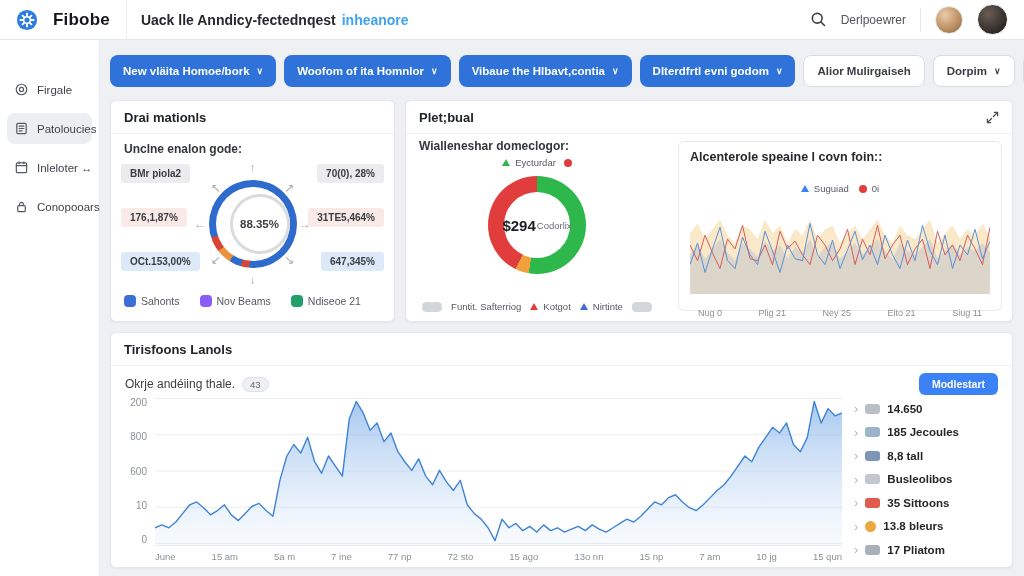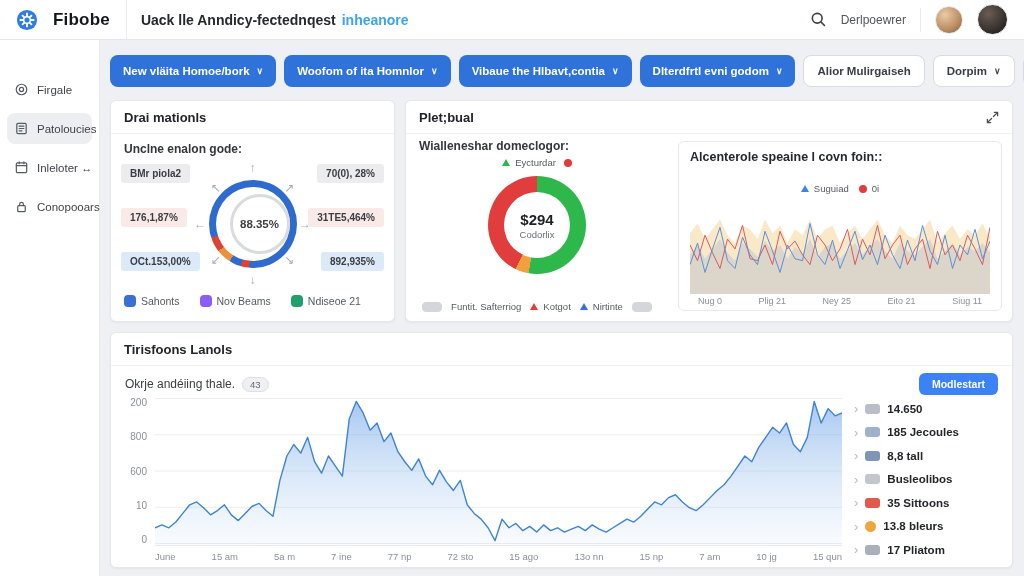--- a/index.html
+++ b/index.html
@@ -63,31 +63,31 @@
   .lic.dot{width:8px;height:8px;border-radius:50%}
   #gaugeLegend .lic.dot{width:12px;height:12px;border-radius:4px}
   .lic.triangle{width:0;height:0;border-left:4px solid transparent;border-right:4px solid transparent;
                 border-bottom:7px solid #999;background:none!important}
   .lic.pill{width:18px;height:8px;border-radius:4px;border:1px solid #c6cad0}
   
   .expand-ic{margin-left:auto;display:inline-flex;width:13px;height:13px;cursor:pointer}
   #donutPanel{position:absolute;left:0;top:32px;width:262px;bottom:0;padding:6px 13px;box-sizing:border-box}
   #donutLegendTop{display:flex;justify-content:center;gap:8px;margin-top:4px}
   .donut{width:98px;height:98px;border-radius:50%;margin:8px auto 0;position:relative}
-  .dhole{position:absolute;inset:16px;background:#fff;border-radius:50%;display:flex;flex-direction:column;
+  .dhole{position:absolute;inset:16px;background:#fff;border-radius:50%;display:flex;flex-direction:row;
          align-items:center;justify-content:center;gap:1px}
   .dval{font-size:15px;font-weight:bold;color:#1d1f23}
   .dlab{font-size:9.5px;color:#6a6e74}
   #donutLegendBottom{position:absolute;left:0;right:0;bottom:9px;display:flex;justify-content:center;gap:9px;align-items:center}
   #sparkCard{position:absolute;left:272px;top:40px;right:10px;bottom:10px;border:1px solid #e7e9ec;border-radius:6px;
              padding:8px 11px;box-sizing:border-box}
   .spark-title{font-size:12.5px;font-weight:bold;color:#26282c}
   #sparkLegend{display:flex;justify-content:center;gap:10px;margin-top:19px}
   #sparkSvg{width:100%;height:98px;margin-top:2px;display:block}
-  #sparkX{display:flex;justify-content:space-between;font-size:9px;color:#8b9097;padding:2px 8px 0}
+  #sparkX{display:flex;justify-content:space-between;font-size:9px;color:#8b9097;padding:14px 8px 0}
   
   #txSubRow{display:flex;align-items:center;padding:7px 14px 0;gap:7px}
   .tx-sub{font-size:12px;font-weight:normal;color:#3a3d42}
   .badge{font-size:9.5px;color:#666b72;background:#eef0f3;border:1px solid #dcdfe4;border-radius:8px;padding:1px 7px}
   .blue-btn{margin-left:auto;background:#3b82f6;color:#fff;border:none;border-radius:6px;font-size:10.5px;
             font-weight:bold;padding:5px 13px;cursor:pointer;font-family:"Liberation Sans",sans-serif}
   #txBody{position:absolute;left:0;right:0;top:62px;bottom:4px}
   #txY{position:absolute;left:10px;top:2px;height:148px;width:26px;display:flex;flex-direction:column;
        justify-content:space-between;align-items:flex-end;font-size:10px;color:#8b9097}
   #txPlot{position:absolute;left:44px;right:170px;top:2px;height:148px;border-bottom:1px solid #e8eaec}
@@ -209,21 +209,21 @@
           <span>88.35%</span>
         </div>
       </div>
     </div>
     <div id="gaugeLabels">
         <span class="glabel grey p-tl">BMr piola2</span>
         <span class="glabel grey p-tr">70(0), 28%</span>
         <span class="glabel pink p-ml">176,1,87%</span>
         <span class="glabel pink p-mr">31TE5,464%</span>
         <span class="glabel blue p-bl">OCt.153,00%</span>
-        <span class="glabel blue p-br">892,935%</span>
+        <span class="glabel blue p-br">647,345%</span>
       </div>
     <div id="gaugeArrows">
         <span class="garrow" style="left: 50%; top: 6px;">↑</span>
         <span class="garrow" style="left: 50%; top: 118px;">↓</span>
         <span class="garrow" style="left: 36%; top: 26px;">↖</span>
         <span class="garrow" style="left: 64%; top: 26px;">↗</span>
         <span class="garrow" style="left: 36%; top: 98px;">↙</span>
         <span class="garrow" style="left: 64%; top: 98px;">↘</span>
         <span class="garrow" style="left: 30%; top: 62px;">←</span>
         <span class="garrow" style="left: 70%; top: 62px;">→</span>

